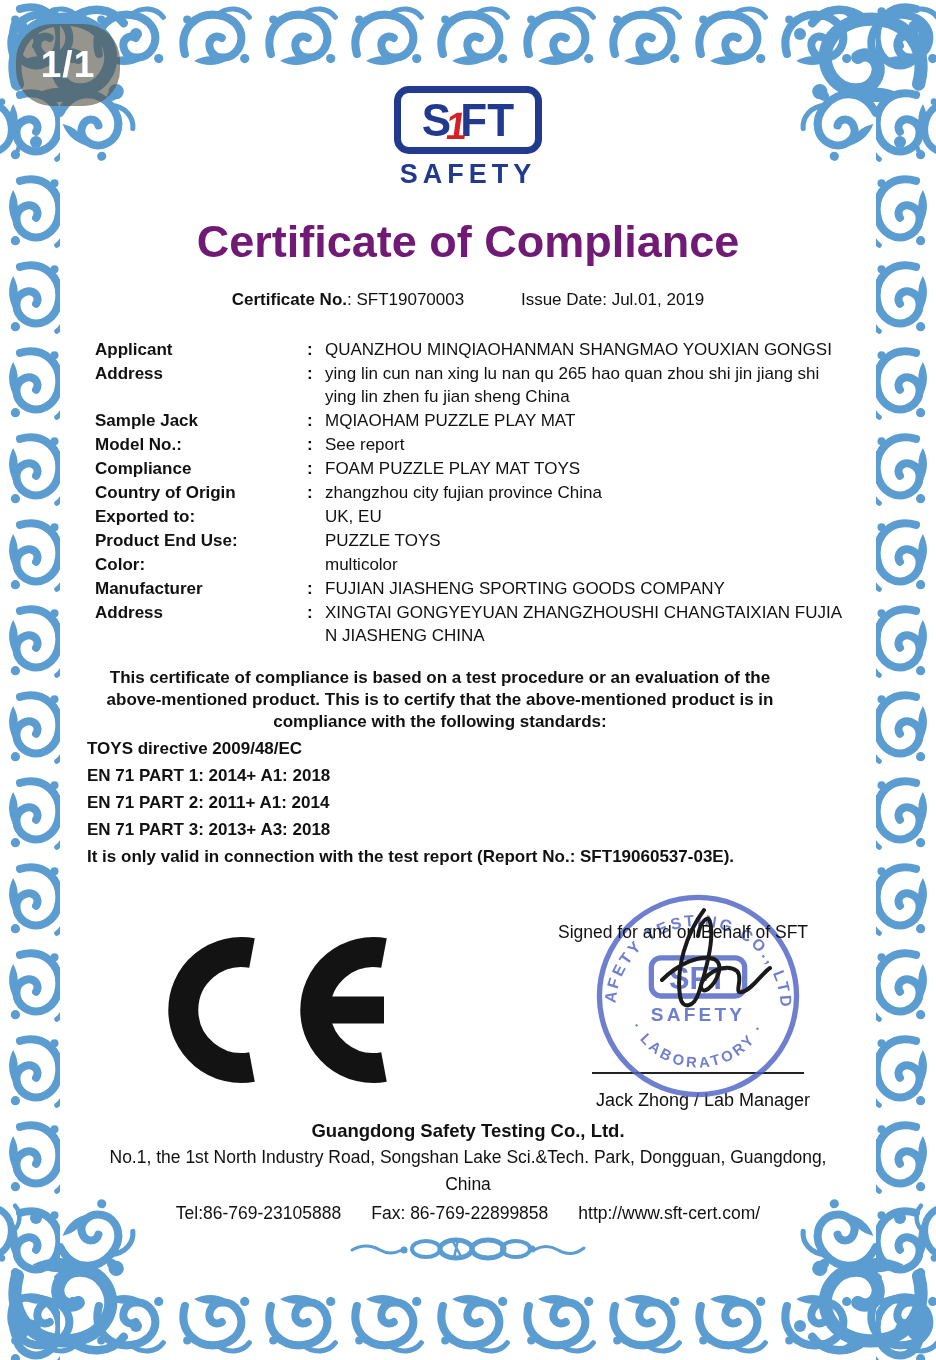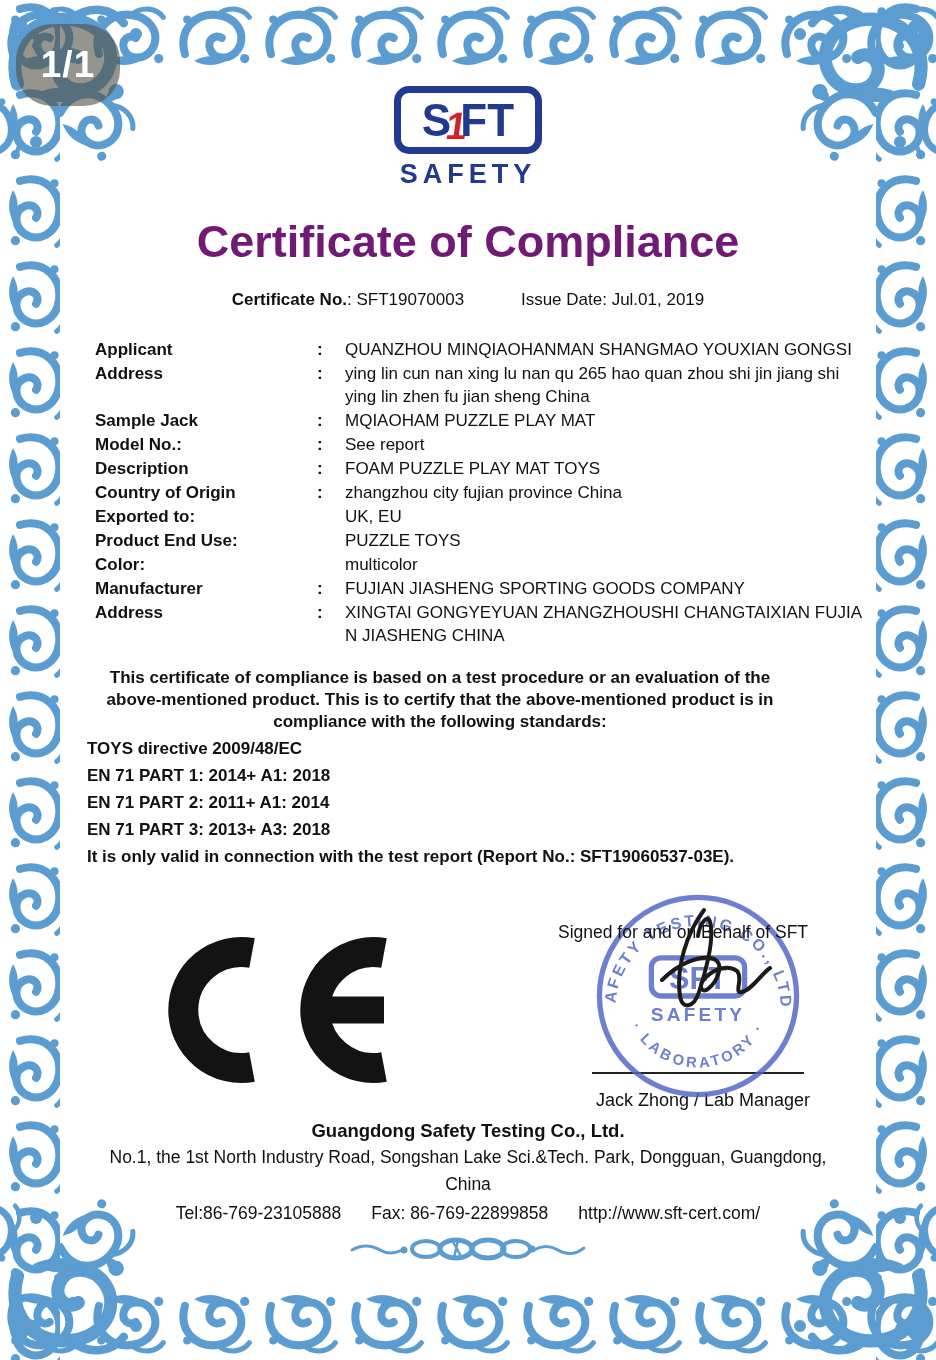--- a/index.html
+++ b/index.html
@@ -26,21 +26,21 @@
   .logo-box .l-one{color:#d42127;font-size:38px;margin:12px -7px 0 -5px;position:relative;z-index:2;transform:skewX(-8deg);}
   .logo-sub{margin-top:5px;font-weight:800;font-size:27px;letter-spacing:5px;color:#21398e;}
 
   .doc-title{margin-top:26px;text-align:center;font-size:45px;font-weight:bold;color:#701a75;letter-spacing:0px;}
 
   .cert-line{margin-top:22px;text-align:center;font-size:17px;}
   .cert-line .b{font-weight:bold;}
   .cert-line .issue{margin-left:52px;}
 
   .fields{margin-top:28px;margin-left:35px;}
-  .frow{display:flex;font-size:17px;line-height:23px;margin-bottom:1px;gap:10px;}
+  .frow{display:flex;font-size:17px;line-height:23px;margin-bottom:1px;}
   .flabel{width:212px;font-weight:bold;flex:0 0 auto;}
   .fcolon{width:18px;font-weight:bold;flex:0 0 auto;}
   .fvalue{width:530px;}
 
   .statement{margin-top:20px;margin-left:27px;width:706px;font-weight:bold;font-size:17px;line-height:22px;text-align:center;}
   .std-first{margin-top:0;}
   .std-line{margin-left:27px;font-weight:bold;font-size:17px;line-height:22px;margin-top:5px;}
   .validity{margin-left:27px;font-weight:bold;font-size:17px;line-height:22px;margin-top:5px;}
 
   .sign-zone{position:relative;height:218px;margin-top:26px;}
@@ -144,21 +144,21 @@
       <div class="flabel">Sample Jack</div>
       <div class="fcolon">:</div>
       <div class="fvalue">MQIAOHAM PUZZLE PLAY MAT</div>
     </div>
     <div class="frow">
       <div class="flabel">Model No.:</div>
       <div class="fcolon">:</div>
       <div class="fvalue">See report</div>
     </div>
     <div class="frow">
-      <div class="flabel">Description</div>
+      <div class="flabel">Compliance</div>
       <div class="fcolon">:</div>
       <div class="fvalue">FOAM PUZZLE PLAY MAT TOYS</div>
     </div>
     <div class="frow">
       <div class="flabel">Country of Origin</div>
       <div class="fcolon">:</div>
       <div class="fvalue">zhangzhou city fujian province China</div>
     </div>
     <div class="frow">
       <div class="flabel">Exported to:</div>

